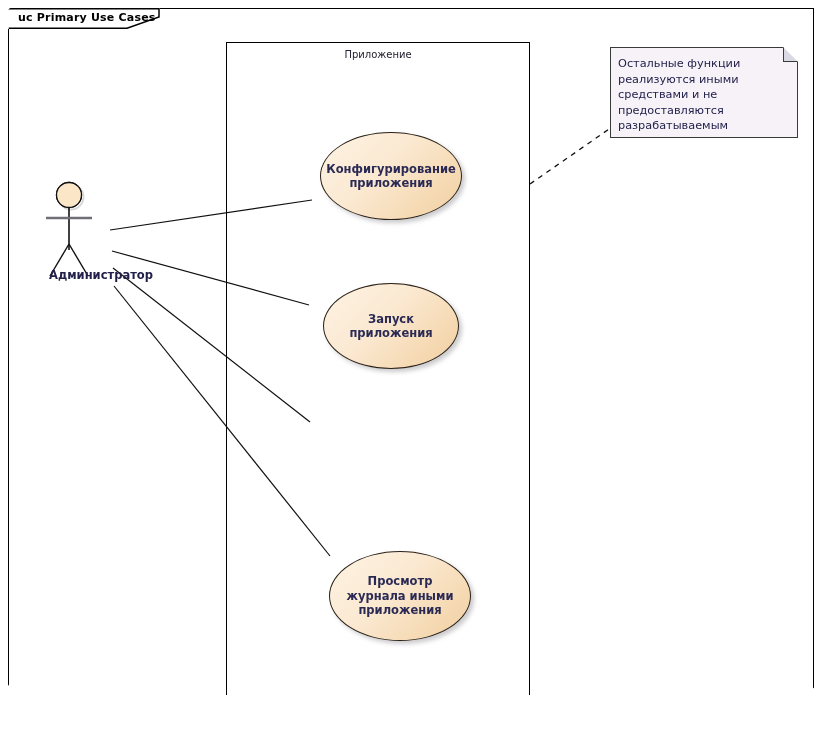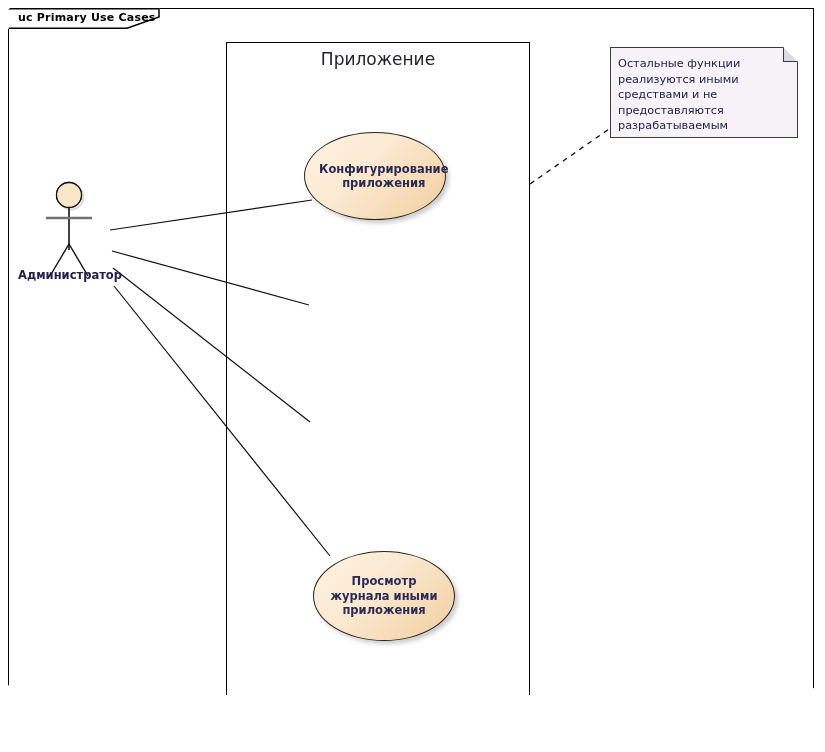--- a/index.html
+++ b/index.html
@@ -68,35 +68,36 @@
     border: 1.3px solid #000000;
     box-sizing: border-box;
     background: transparent;
   }
   .boundary-label {
     position: absolute;
     left: 226px;
     top: 49px;
     width: 304px;
     text-align: center;
-    font-size: 17px;
+    font-size: 10px;
     color: #222230;
   }
 
   
   .usecase {
     position: absolute;
     border-radius: 50%;
     border: 1.1px solid #2b2117;
     background: linear-gradient(135deg, #fdf3e3 0%, #fbe9d2 42%, #f5d9b2 78%, #efcfa2 100%);
     box-shadow: 3px 3px 4px rgba(120,120,130,0.38);
     display: flex;
     align-items: center;
-    justify-content: flex-start;
-    box-sizing: border-box;
+    justify-content: center;
+    box-sizing: border-box;
+    margin-left: 16px;
   }
   .usecase-label {
     font-size: 11.5px;
     font-weight: bold;
     color: #2a2a55;
     text-align: center;
     line-height: 1.25;
     padding: 0 14px;
   }
 
@@ -111,20 +112,21 @@
   .actor-label {
     position: absolute;
     left: 10px;
     top: 268px;
     width: 120px;
     text-align: center;
     font-size: 11.5px;
     font-weight: bold;
     color: #20204a;
     white-space: nowrap;
+    padding-left: 31px;
   }
 
   
   .note {
     position: absolute;
     left: 610px;
     top: 47px;
     width: 188px;
     height: 91px;
     background: #f7f2f7;
@@ -187,20 +189,23 @@
       <line x1="39" y1="66" x2="20" y2="98" stroke="#111111" stroke-width="1.4"></line>
       <line x1="39" y1="66" x2="58" y2="98" stroke="#111111" stroke-width="1.4"></line>
     </svg>
   </div>
   <div class="actor-label">Администратор</div>
 
   <div class="usecase" style="left:304px; top:132px; width:142px; height:88px;">
     <span class="usecase-label">Конфигурирование приложения</span>
   </div>
 
+  <div class="usecase" style="left:307px; top:283px; width:136px; height:86px;">
+    <span class="usecase-label">Запуск приложения</span>
+  </div>
 
 
   <div class="usecase" style="left:313px; top:551px; width:142px; height:90px;">
     <span class="usecase-label">Просмотр журнала иными приложения</span>
   </div>
 
   <div class="note">
     <div class="note-text">Остальные функции реализуются иными средствами и не предоставляются разрабатываемым приложением</div>
   </div>
   <div style="position:absolute; left:783px; top:47px; width:15px; height:15px;

